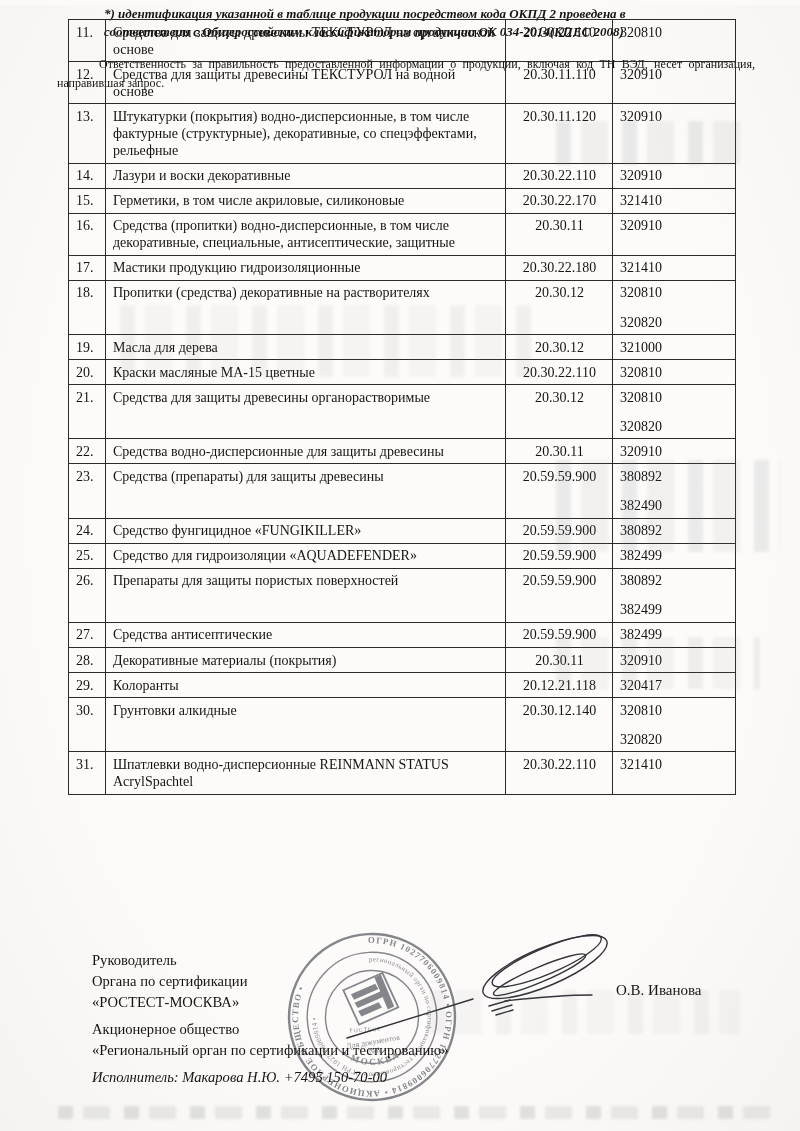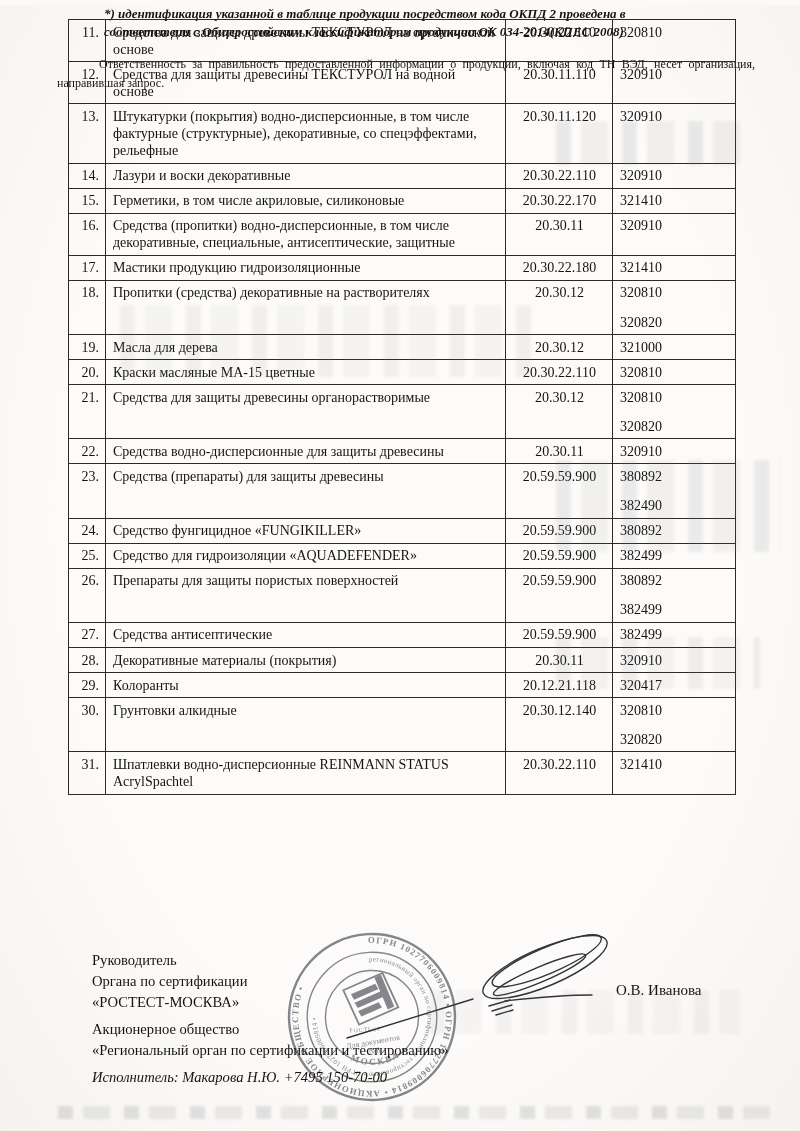--- a/index.html
+++ b/index.html
@@ -13,21 +13,21 @@
   }
   .page{position:relative;width:800px;height:1131px;
     background:radial-gradient(ellipse at 50% 45%, #fcfbf9 60%, #f4f3ef 100%);}
 
   
   .tablewrap{position:absolute;left:68px;top:14px;width:667px;}
   table.products{border-collapse:collapse;table-layout:fixed;width:667px;
     font-size:14px;line-height:1.22;}
   table.products td{border:1.6px solid #2b2a27;vertical-align:top;
     padding:3.5px 6px 3.5px 7px;}
-  td.num{width:37px;text-align:right;vertical-align:middle;padding:3.5px 2px;}
+  td.num{width:37px;text-align:left;vertical-align:middle;padding:3.5px 2px;}
   td.desc{width:400px;}
   td.okpd{width:107px;text-align:center;padding-left:2px;padding-right:2px;}
   td.tnved{width:122px;text-align:left;padding-left:2px;padding-right:2px;font-family:Liberation Serif, serif;}
   .tncode + .tncode{margin-top:12px;}
 
   
   .footnote{margin:5px 88px 0 104px;font-size:13px;line-height:1.35;
     font-style:italic;font-weight:bold;}
   .bodytext{margin:15px 45px 0 57px;font-size:12px;line-height:19.3px;
     text-align:justify;}

